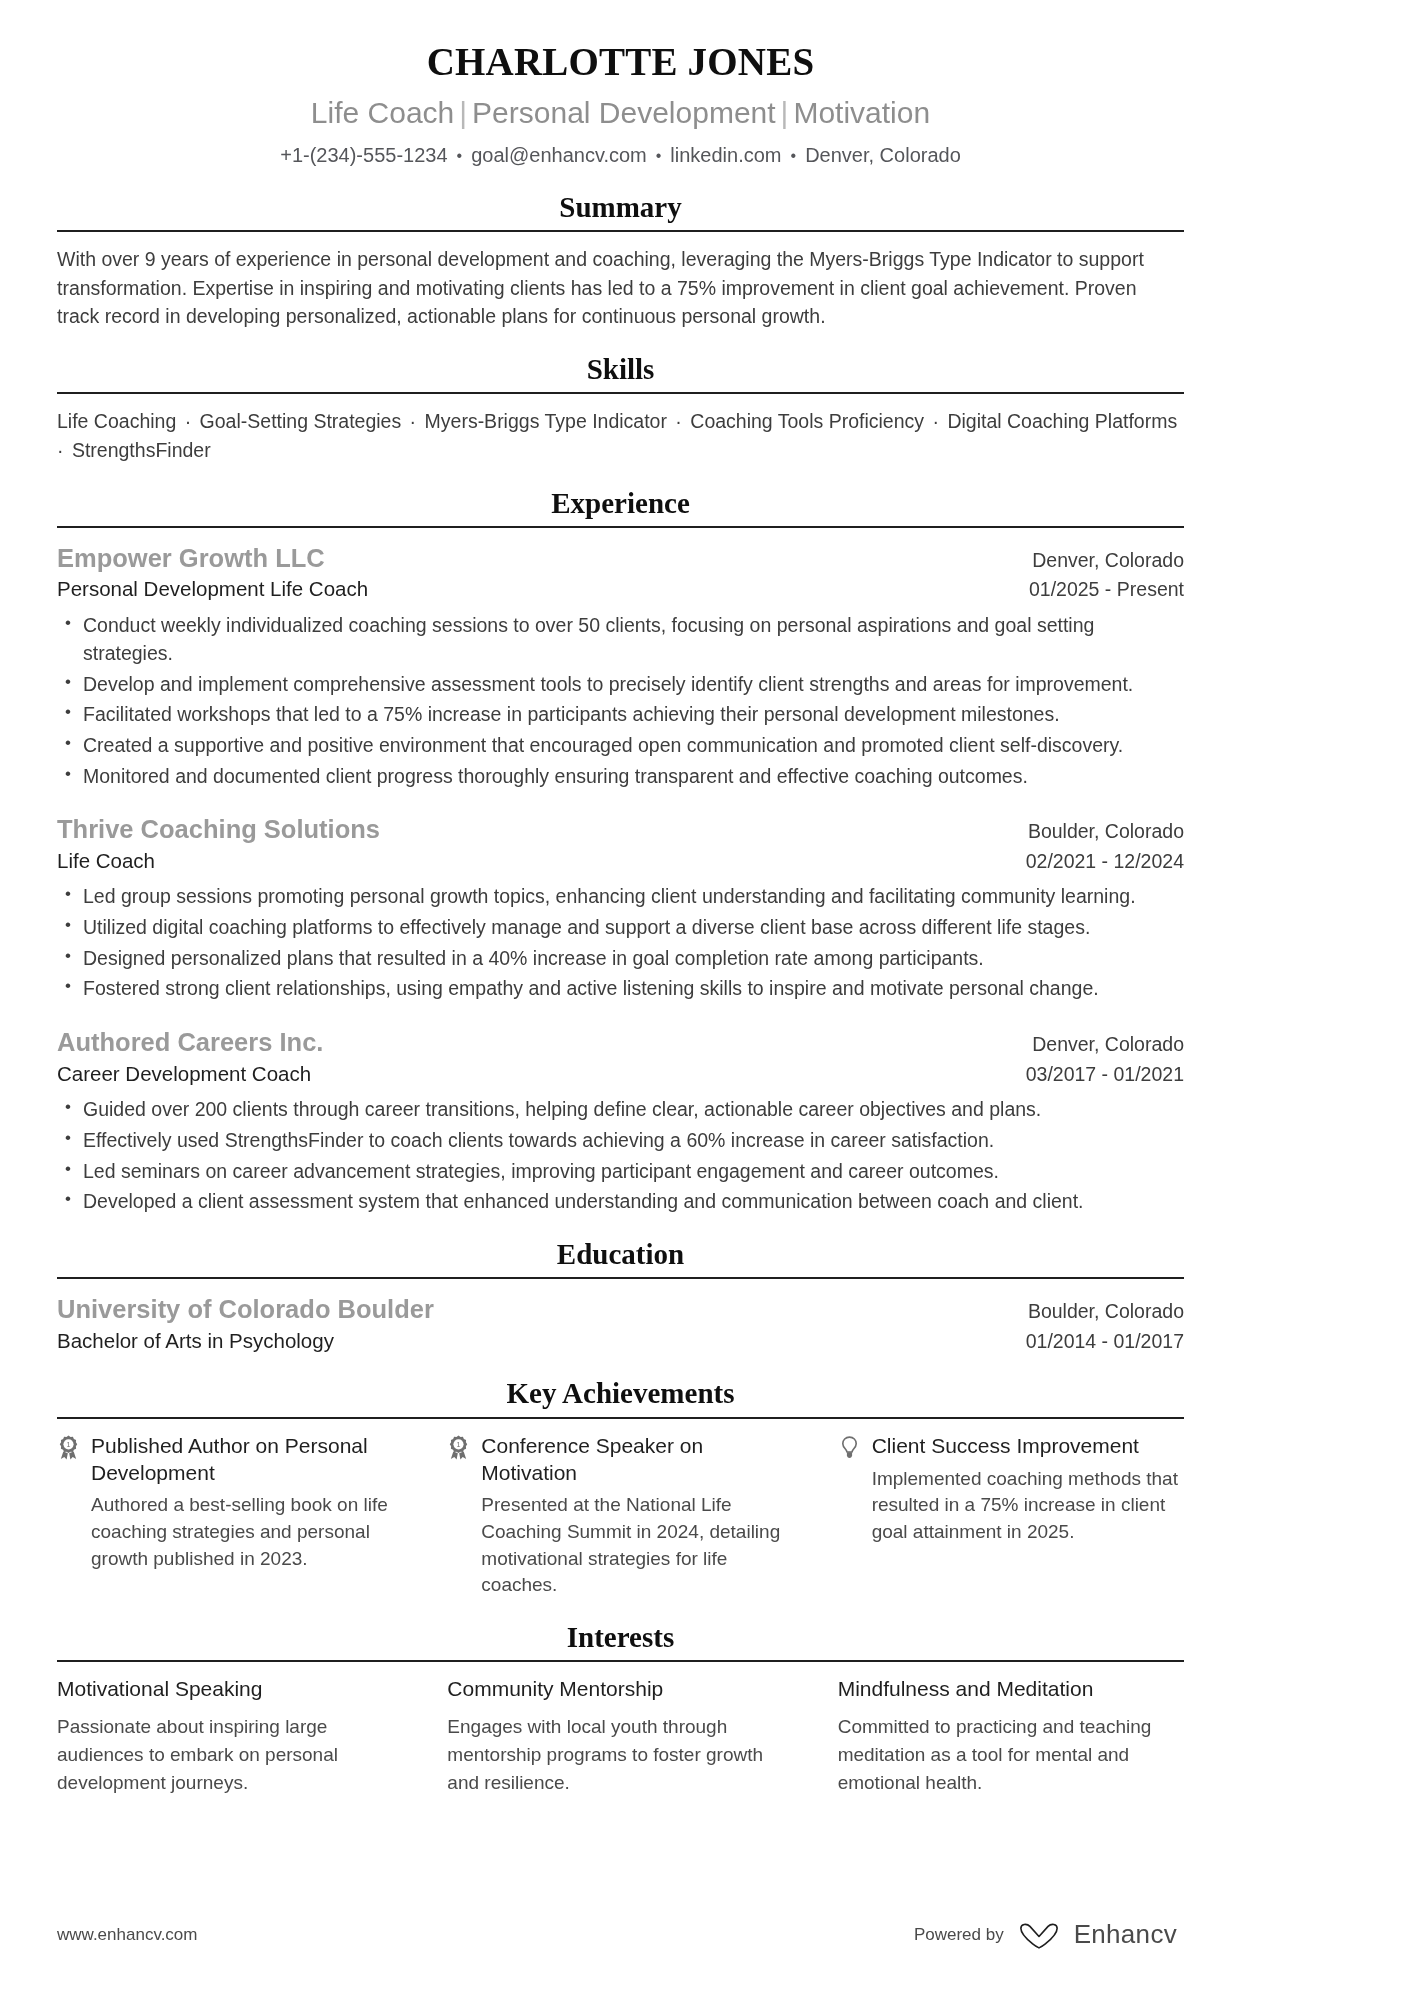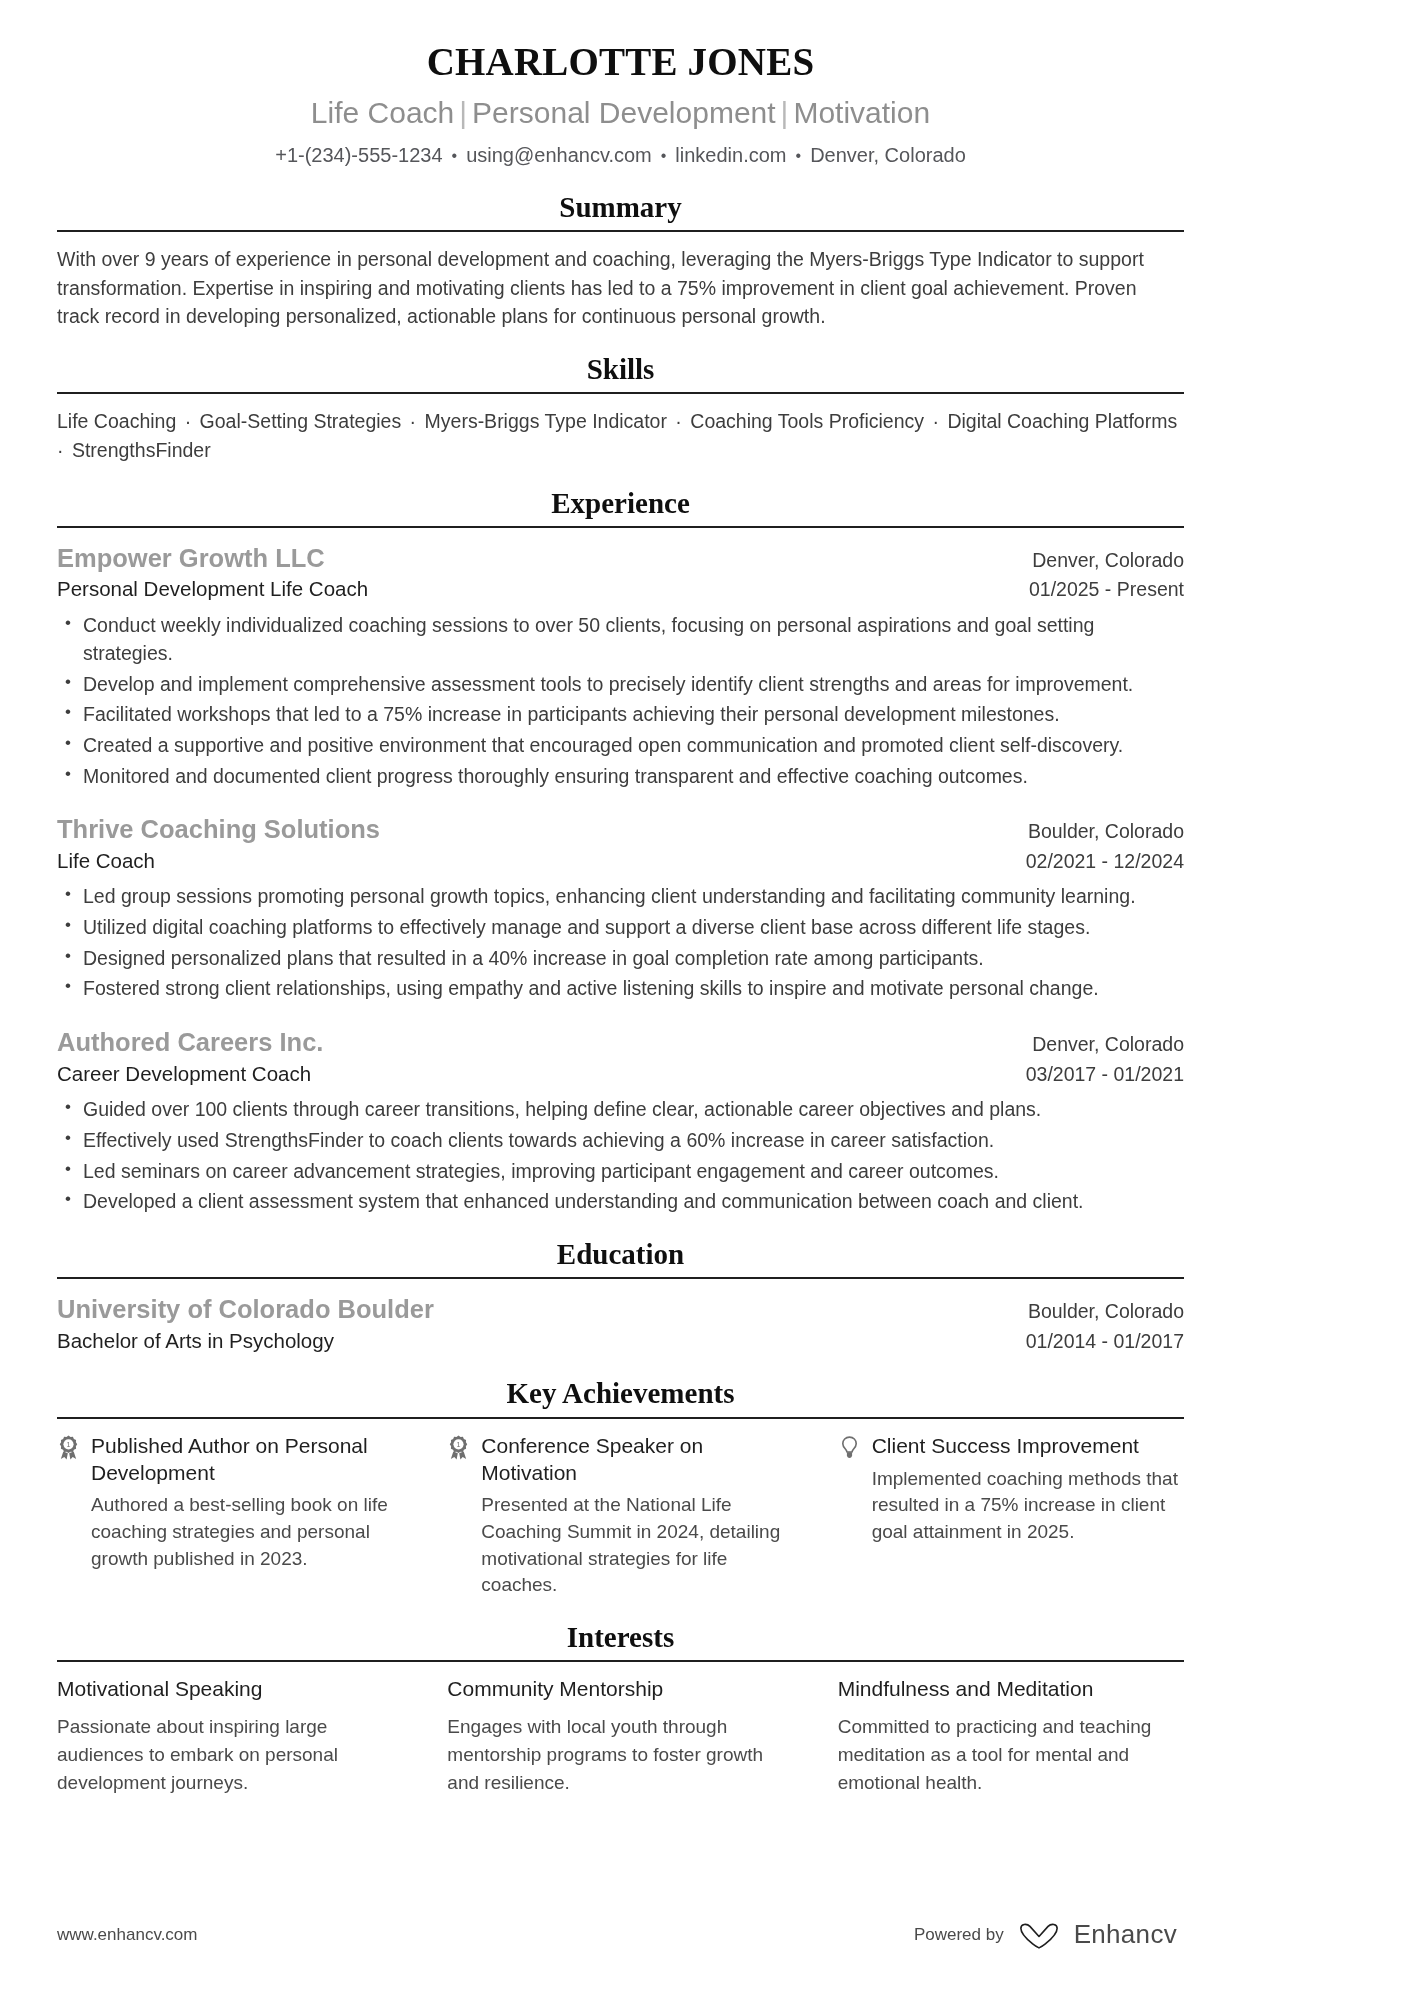--- a/index.html
+++ b/index.html
@@ -248,21 +248,21 @@
 <body>
 
 <div class="page">
 
   <div class="header">
     <div class="full-name">CHARLOTTE JONES</div>
     <div class="headline">
       <span>Life Coach</span><span class="divider">|</span><span>Personal Development</span><span class="divider">|</span><span>Motivation</span>
     </div>
     <div class="contact-line">
-      <span>+1-(234)-555-1234</span><span class="dot">•</span><span>using@enhancv.com</span><span class="dot">•</span><span>linkedin.com</span><span class="dot">•</span><span>Denver, Colorado</span>
+      <span>+1-(234)-555-1234</span><span class="dot">•</span><span>goal@enhancv.com</span><span class="dot">•</span><span>linkedin.com</span><span class="dot">•</span><span>Denver, Colorado</span>
     </div>
   </div>
 
   <div class="section">
     <div class="section-title">Summary</div>
     <div class="rule"></div>
     <div class="section-body">
       <p class="summary-text">With over 9 years of experience in personal development and coaching, leveraging the Myers-Briggs Type Indicator to support transformation. Expertise in inspiring and motivating clients has led to a 75% improvement in client goal achievement. Proven track record in developing personalized, actionable plans for continuous personal growth.</p>
     </div>
   </div>
@@ -315,21 +315,21 @@
         <div class="entry exp-entry">
           <div class="entry-row">
             <div class="org">Authored Careers Inc.</div>
             <div class="entry-location">Denver, Colorado</div>
           </div>
           <div class="entry-row">
             <div class="role">Career Development Coach</div>
             <div class="entry-dates">03/2017 - 01/2021</div>
           </div>
           <ul class="bullets">
-            <li>Guided over 100 clients through career transitions, helping define clear, actionable career objectives and plans.</li>
+            <li>Guided over 200 clients through career transitions, helping define clear, actionable career objectives and plans.</li>
             <li>Effectively used StrengthsFinder to coach clients towards achieving a 60% increase in career satisfaction.</li>
             <li>Led seminars on career advancement strategies, improving participant engagement and career outcomes.</li>
             <li>Developed a client assessment system that enhanced understanding and communication between coach and client.</li>
           </ul>
         </div>
       </div>
   </div>
 
   <div class="section">
     <div class="section-title">Education</div>

